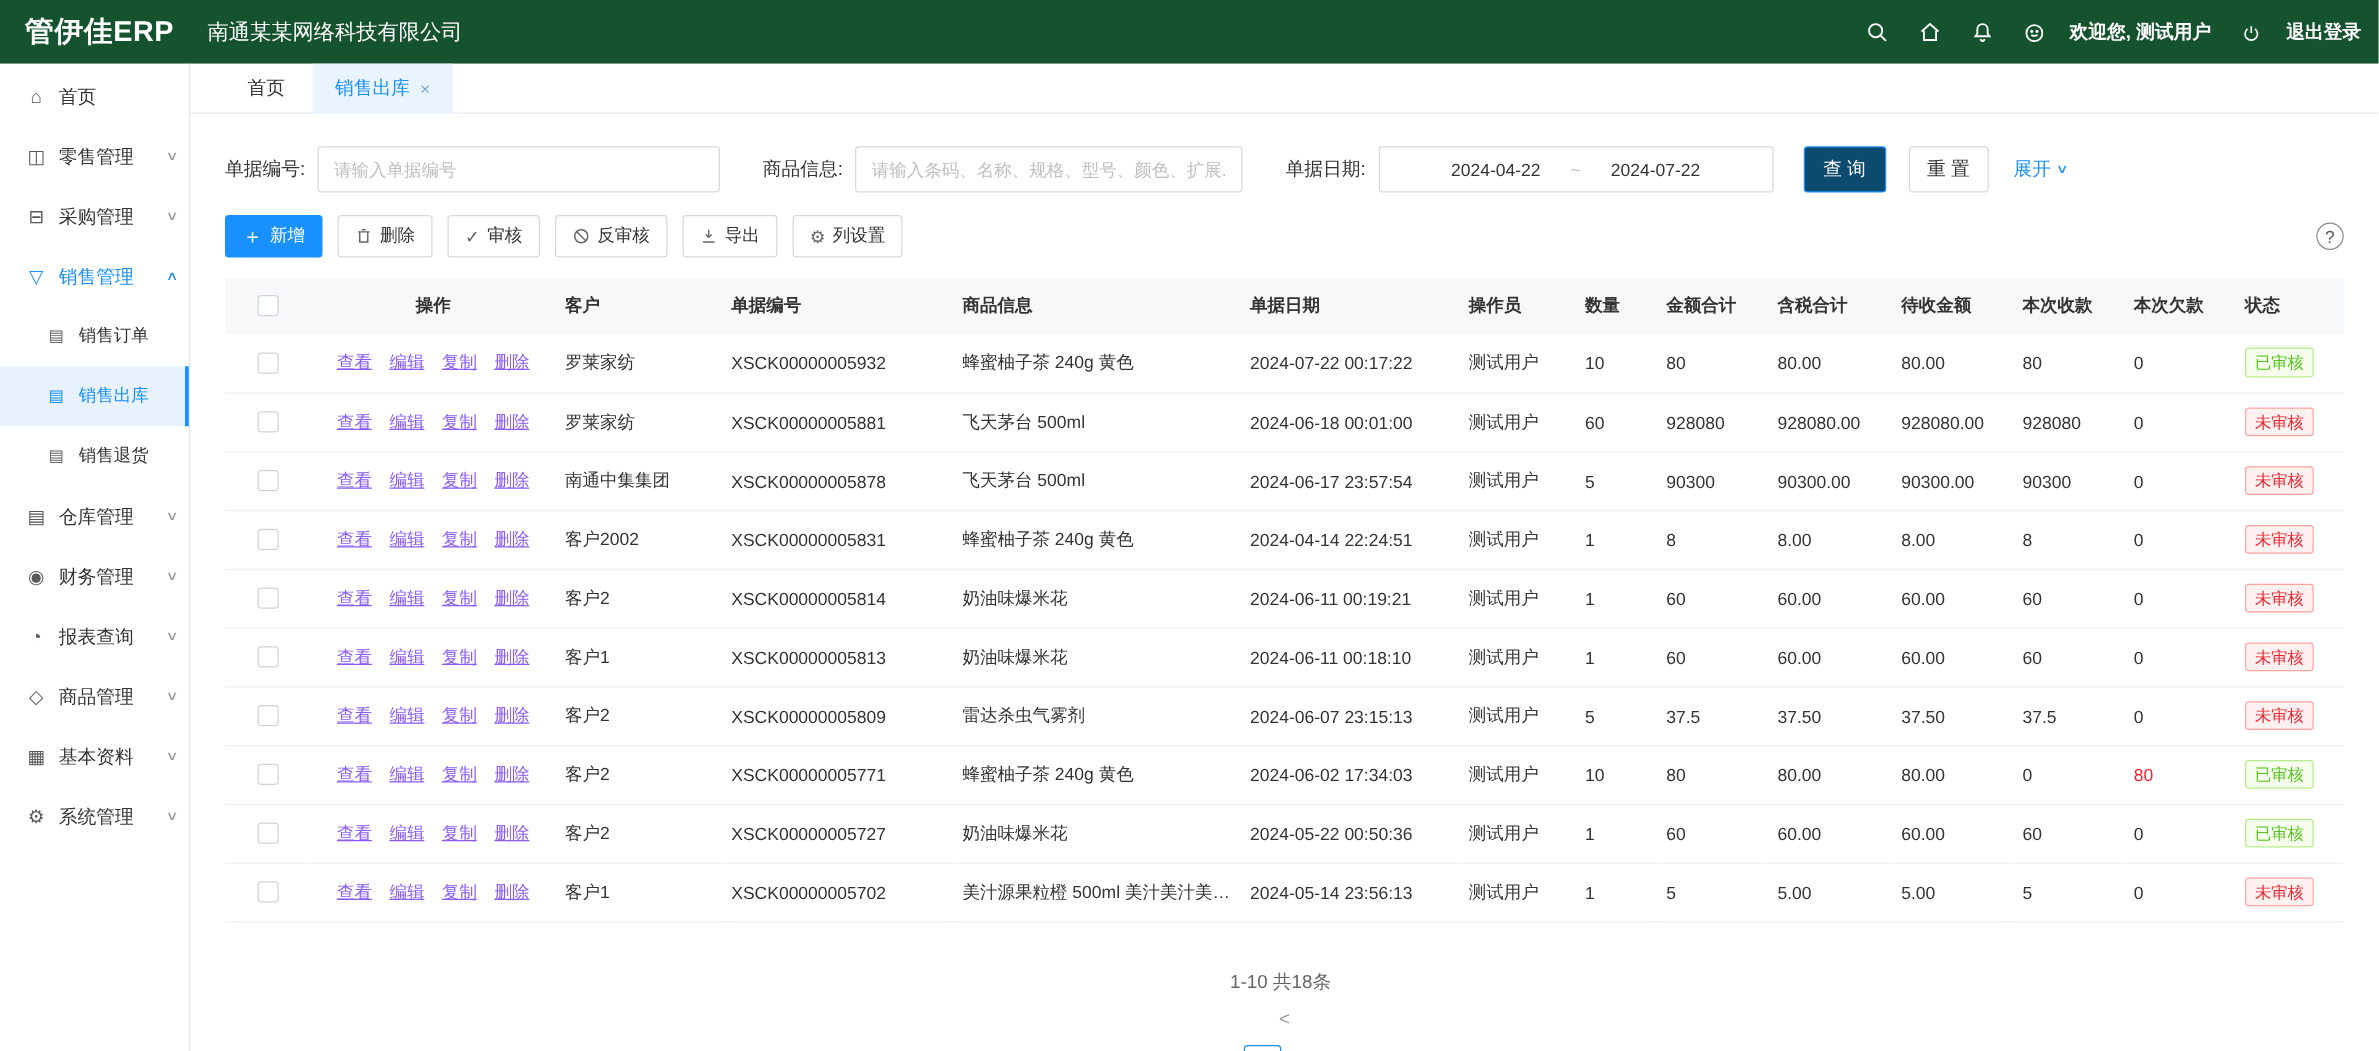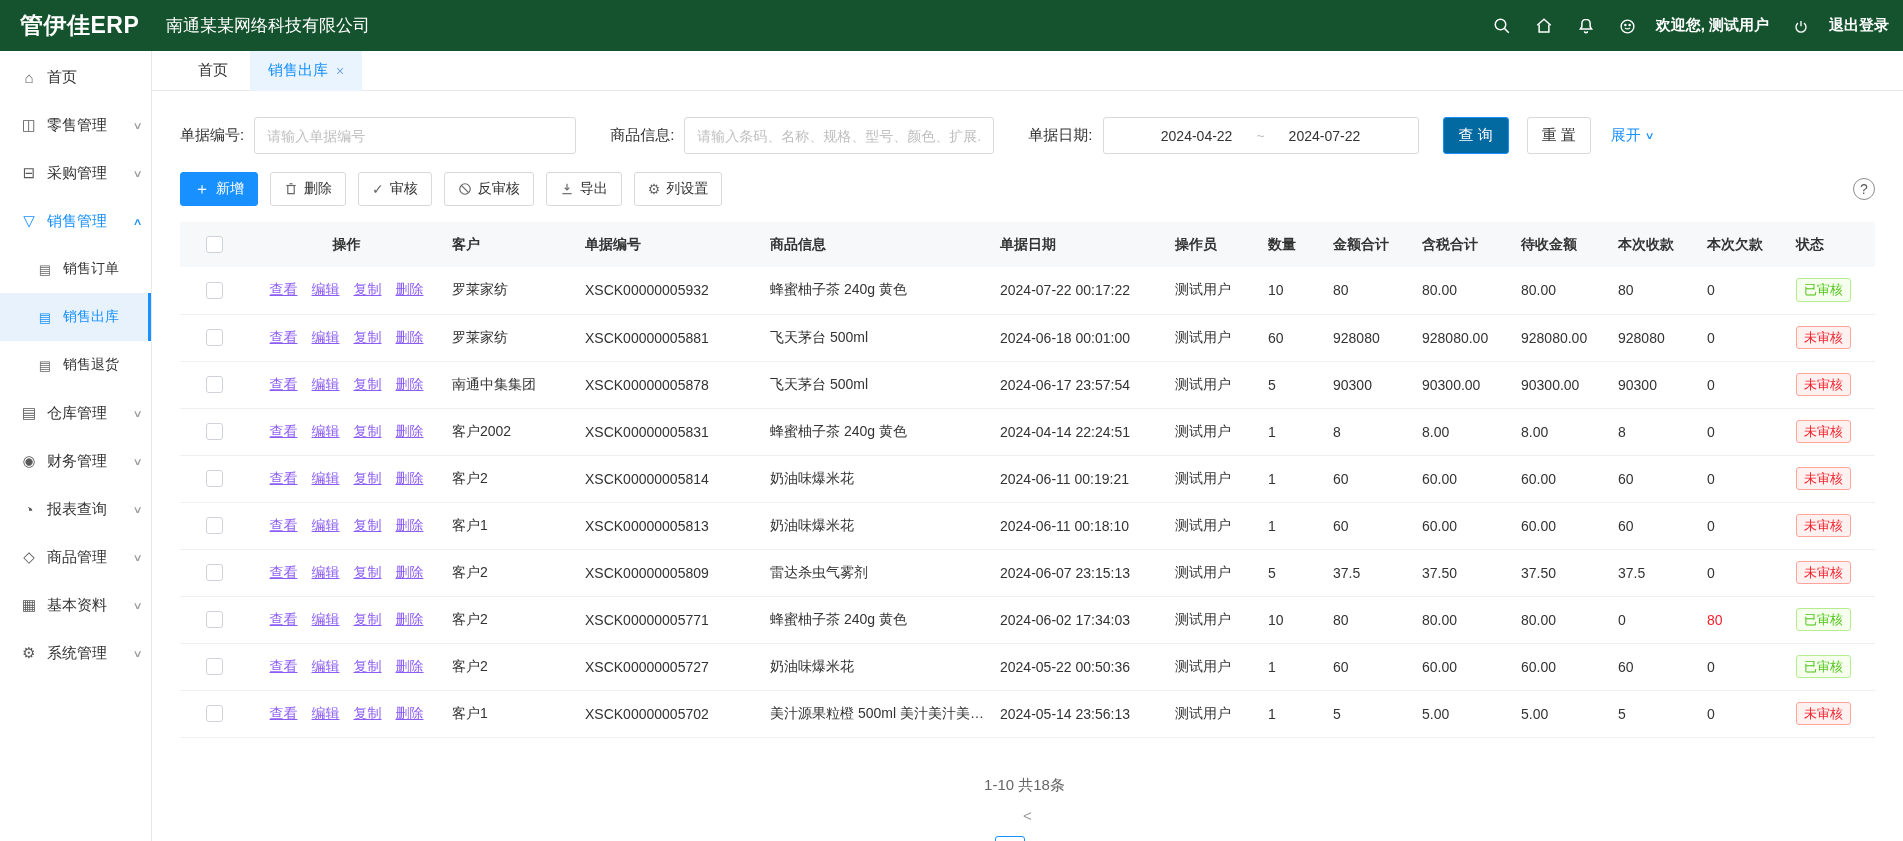--- a/index.html
+++ b/index.html
@@ -40,21 +40,21 @@
 
   .filterbar { display:flex; align-items:center; margin-top:26px; font-size:15px; flex-wrap:nowrap; }
   .f-label { color:#333; margin-right:10px; white-space:nowrap; }
   .f-group { display:flex; align-items:center; margin-right:34px; }
   .f-input { height:37px; border:1px solid #d9d9d9; border-radius:3px; padding:0 12px; font-size:14px; color:#333; outline:none; font-family:inherit; }
   .f-input::placeholder { color:#bfbfbf; }
   .in-billno { width:322px; }
   .in-product { width:310px; }
   .date-box { width:316px; height:37px; border:1px solid #d9d9d9; border-radius:3px; display:flex; align-items:center; justify-content:center; gap:24px; font-size:14px; color:#333; cursor:pointer; }
   .btn { height:37px; border-radius:3px; font-size:15px; cursor:pointer; font-family:inherit; }
-  .btn-primary { background:#0369a1; border:1px solid #1890ff; color:#fff; padding:0 15px; margin-left:24px; }
+  .btn-primary { background:#0c4a6e; border:1px solid #1890ff; color:#fff; padding:0 15px; margin-left:24px; }
   .btn-default { background:#fff; border:1px solid #d9d9d9; color:#333; padding:0 14px; margin-left:18px; }
   .expand-link { color:#1890ff; margin-left:20px; cursor:pointer; white-space:nowrap; display:inline-flex; align-items:center; gap:5px; }
   .expand-link .chev { font-size:10px; transform:scaleX(1.4); }
 
   .toolbar { display:flex; align-items:center; gap:12px; margin-top:18px; }
   .t-btn { height:34px; display:inline-flex; align-items:center; gap:6px; border-radius:3px; font-size:14px; cursor:pointer; padding:0 13px; background:#fff; border:1px solid #d9d9d9; color:#333; font-family:inherit; }
   .t-btn .ig { color:#666; display:inline-flex; align-items:center; font-size:14px; }
   .t-btn.primary { background:#1890ff; border-color:#1890ff; color:#fff; }
   .t-btn.primary .ig { color:#fff; font-size:16px; }
   .help-circle { margin-left:auto; width:22px; height:22px; border:1px solid #8c8c8c; border-radius:50%; color:#595959; font-size:14px; display:flex; align-items:center; justify-content:center; cursor:pointer; }

